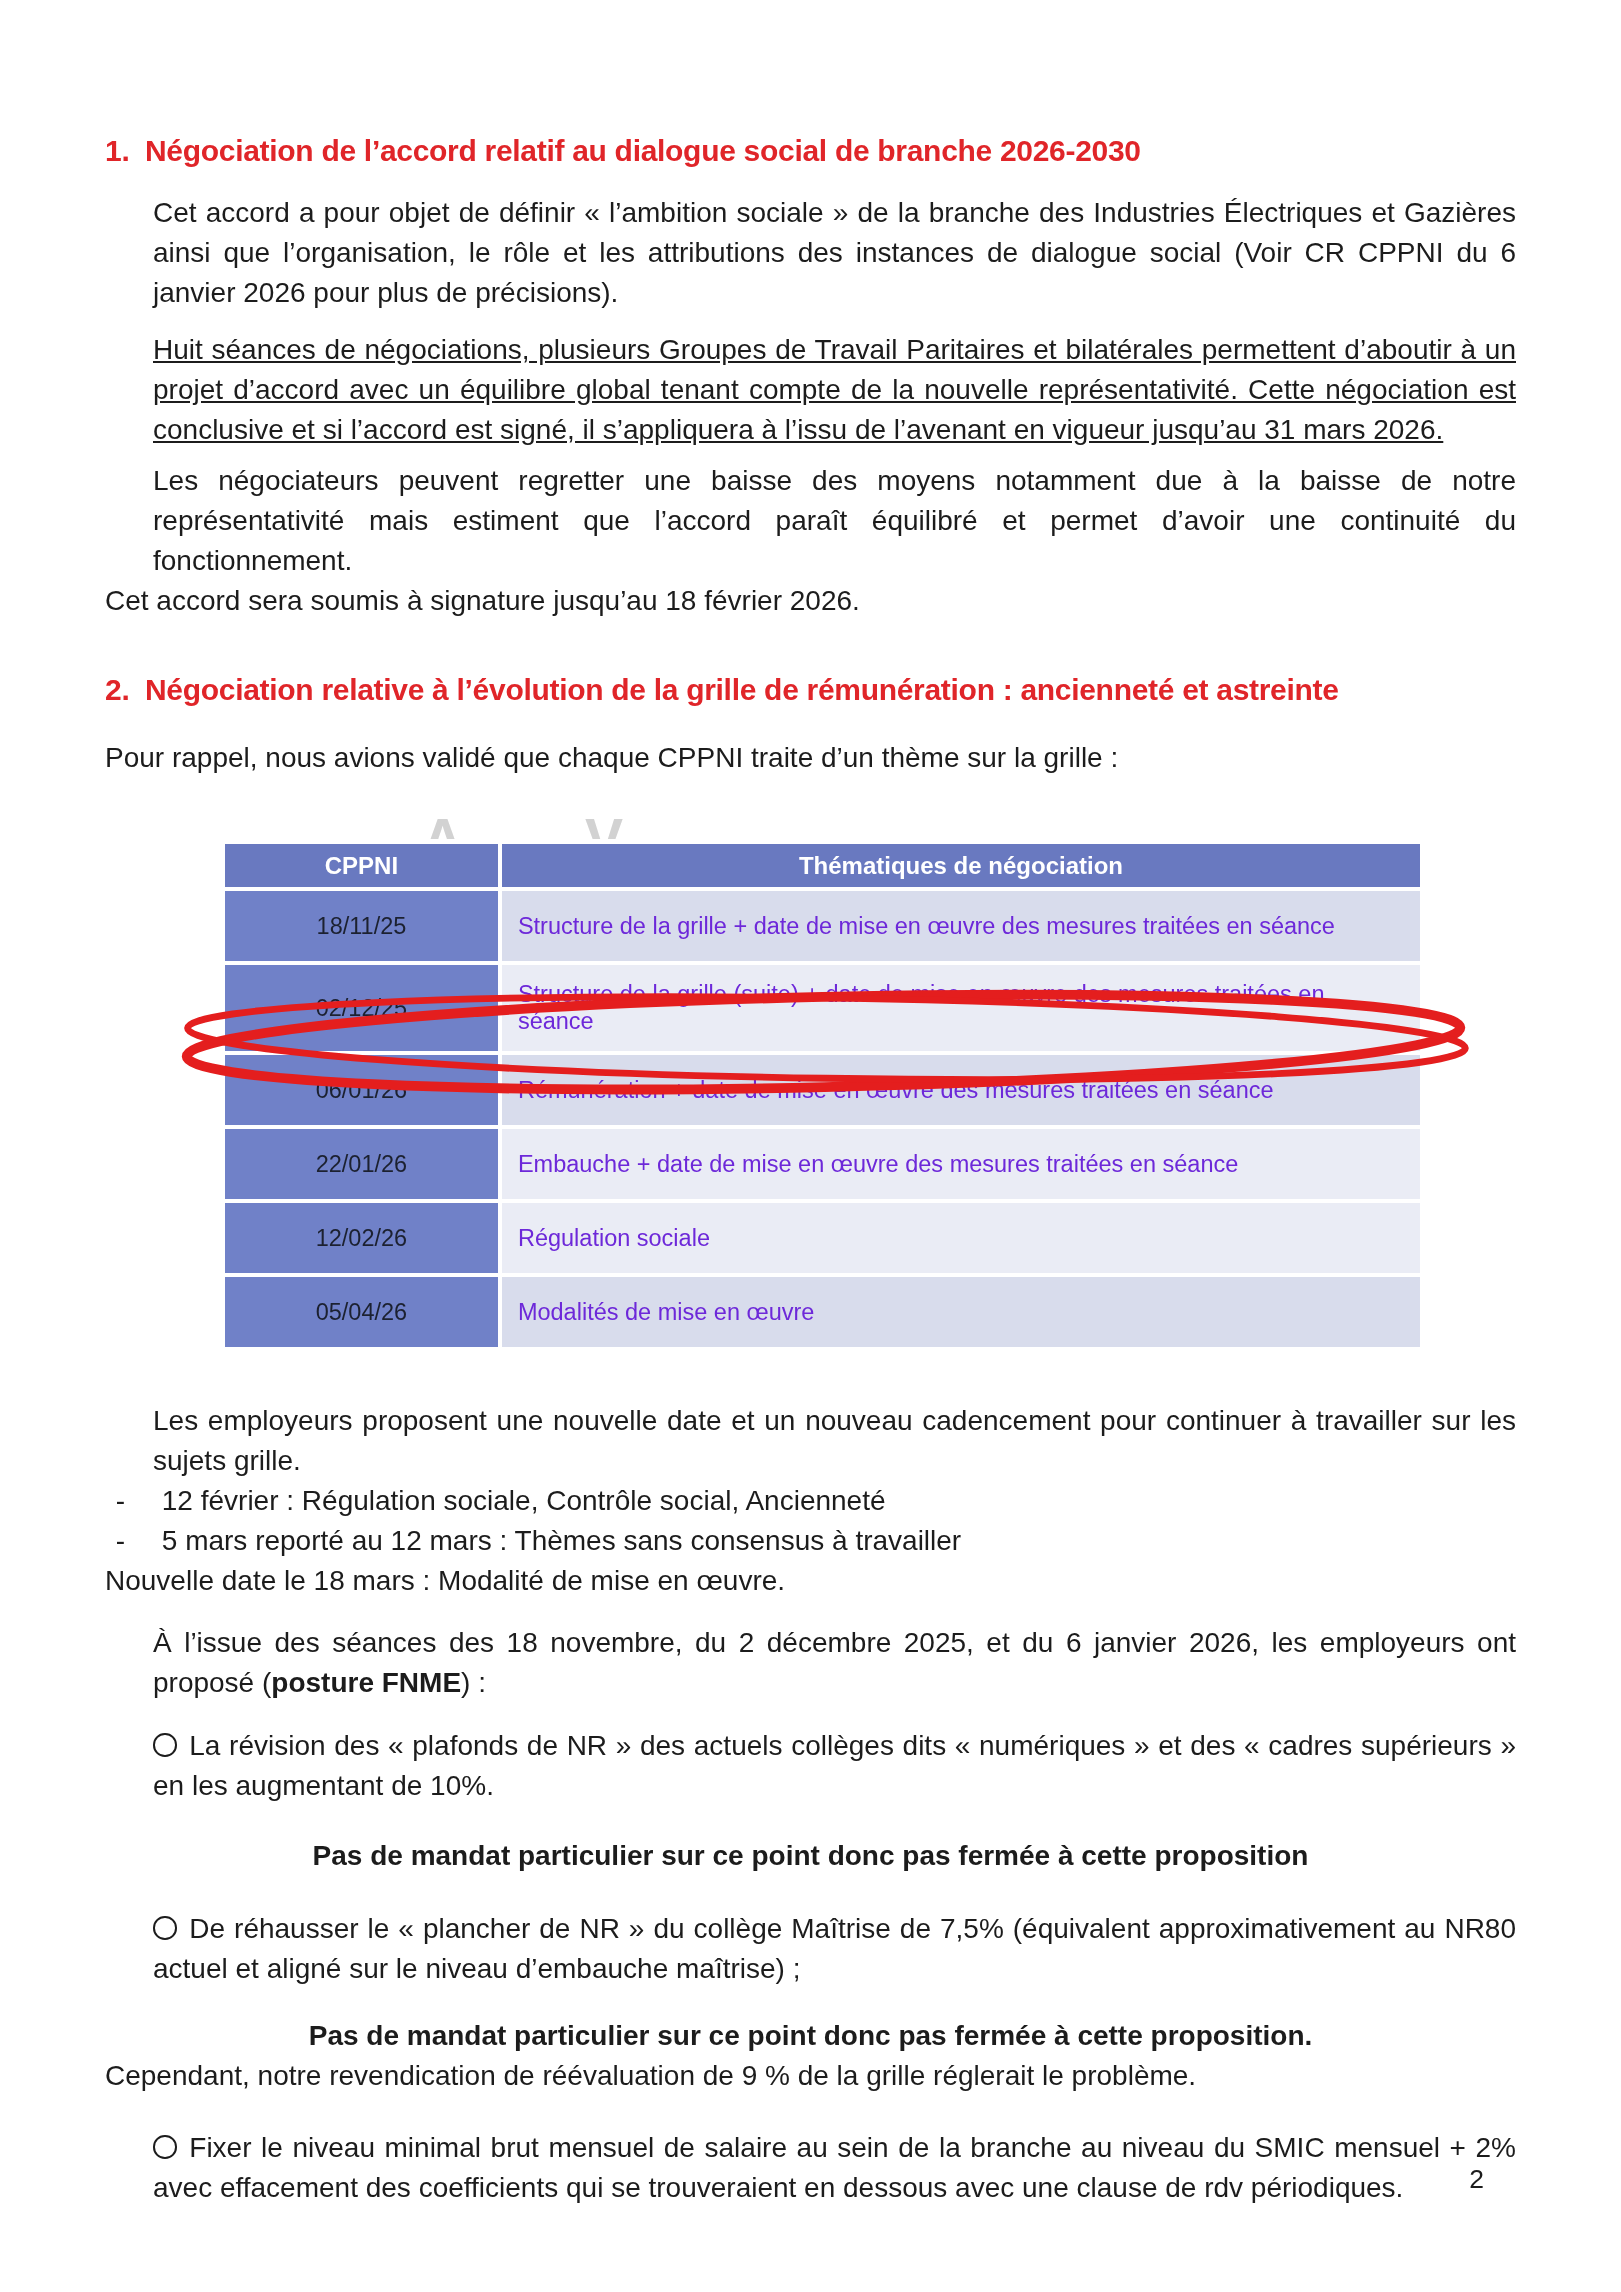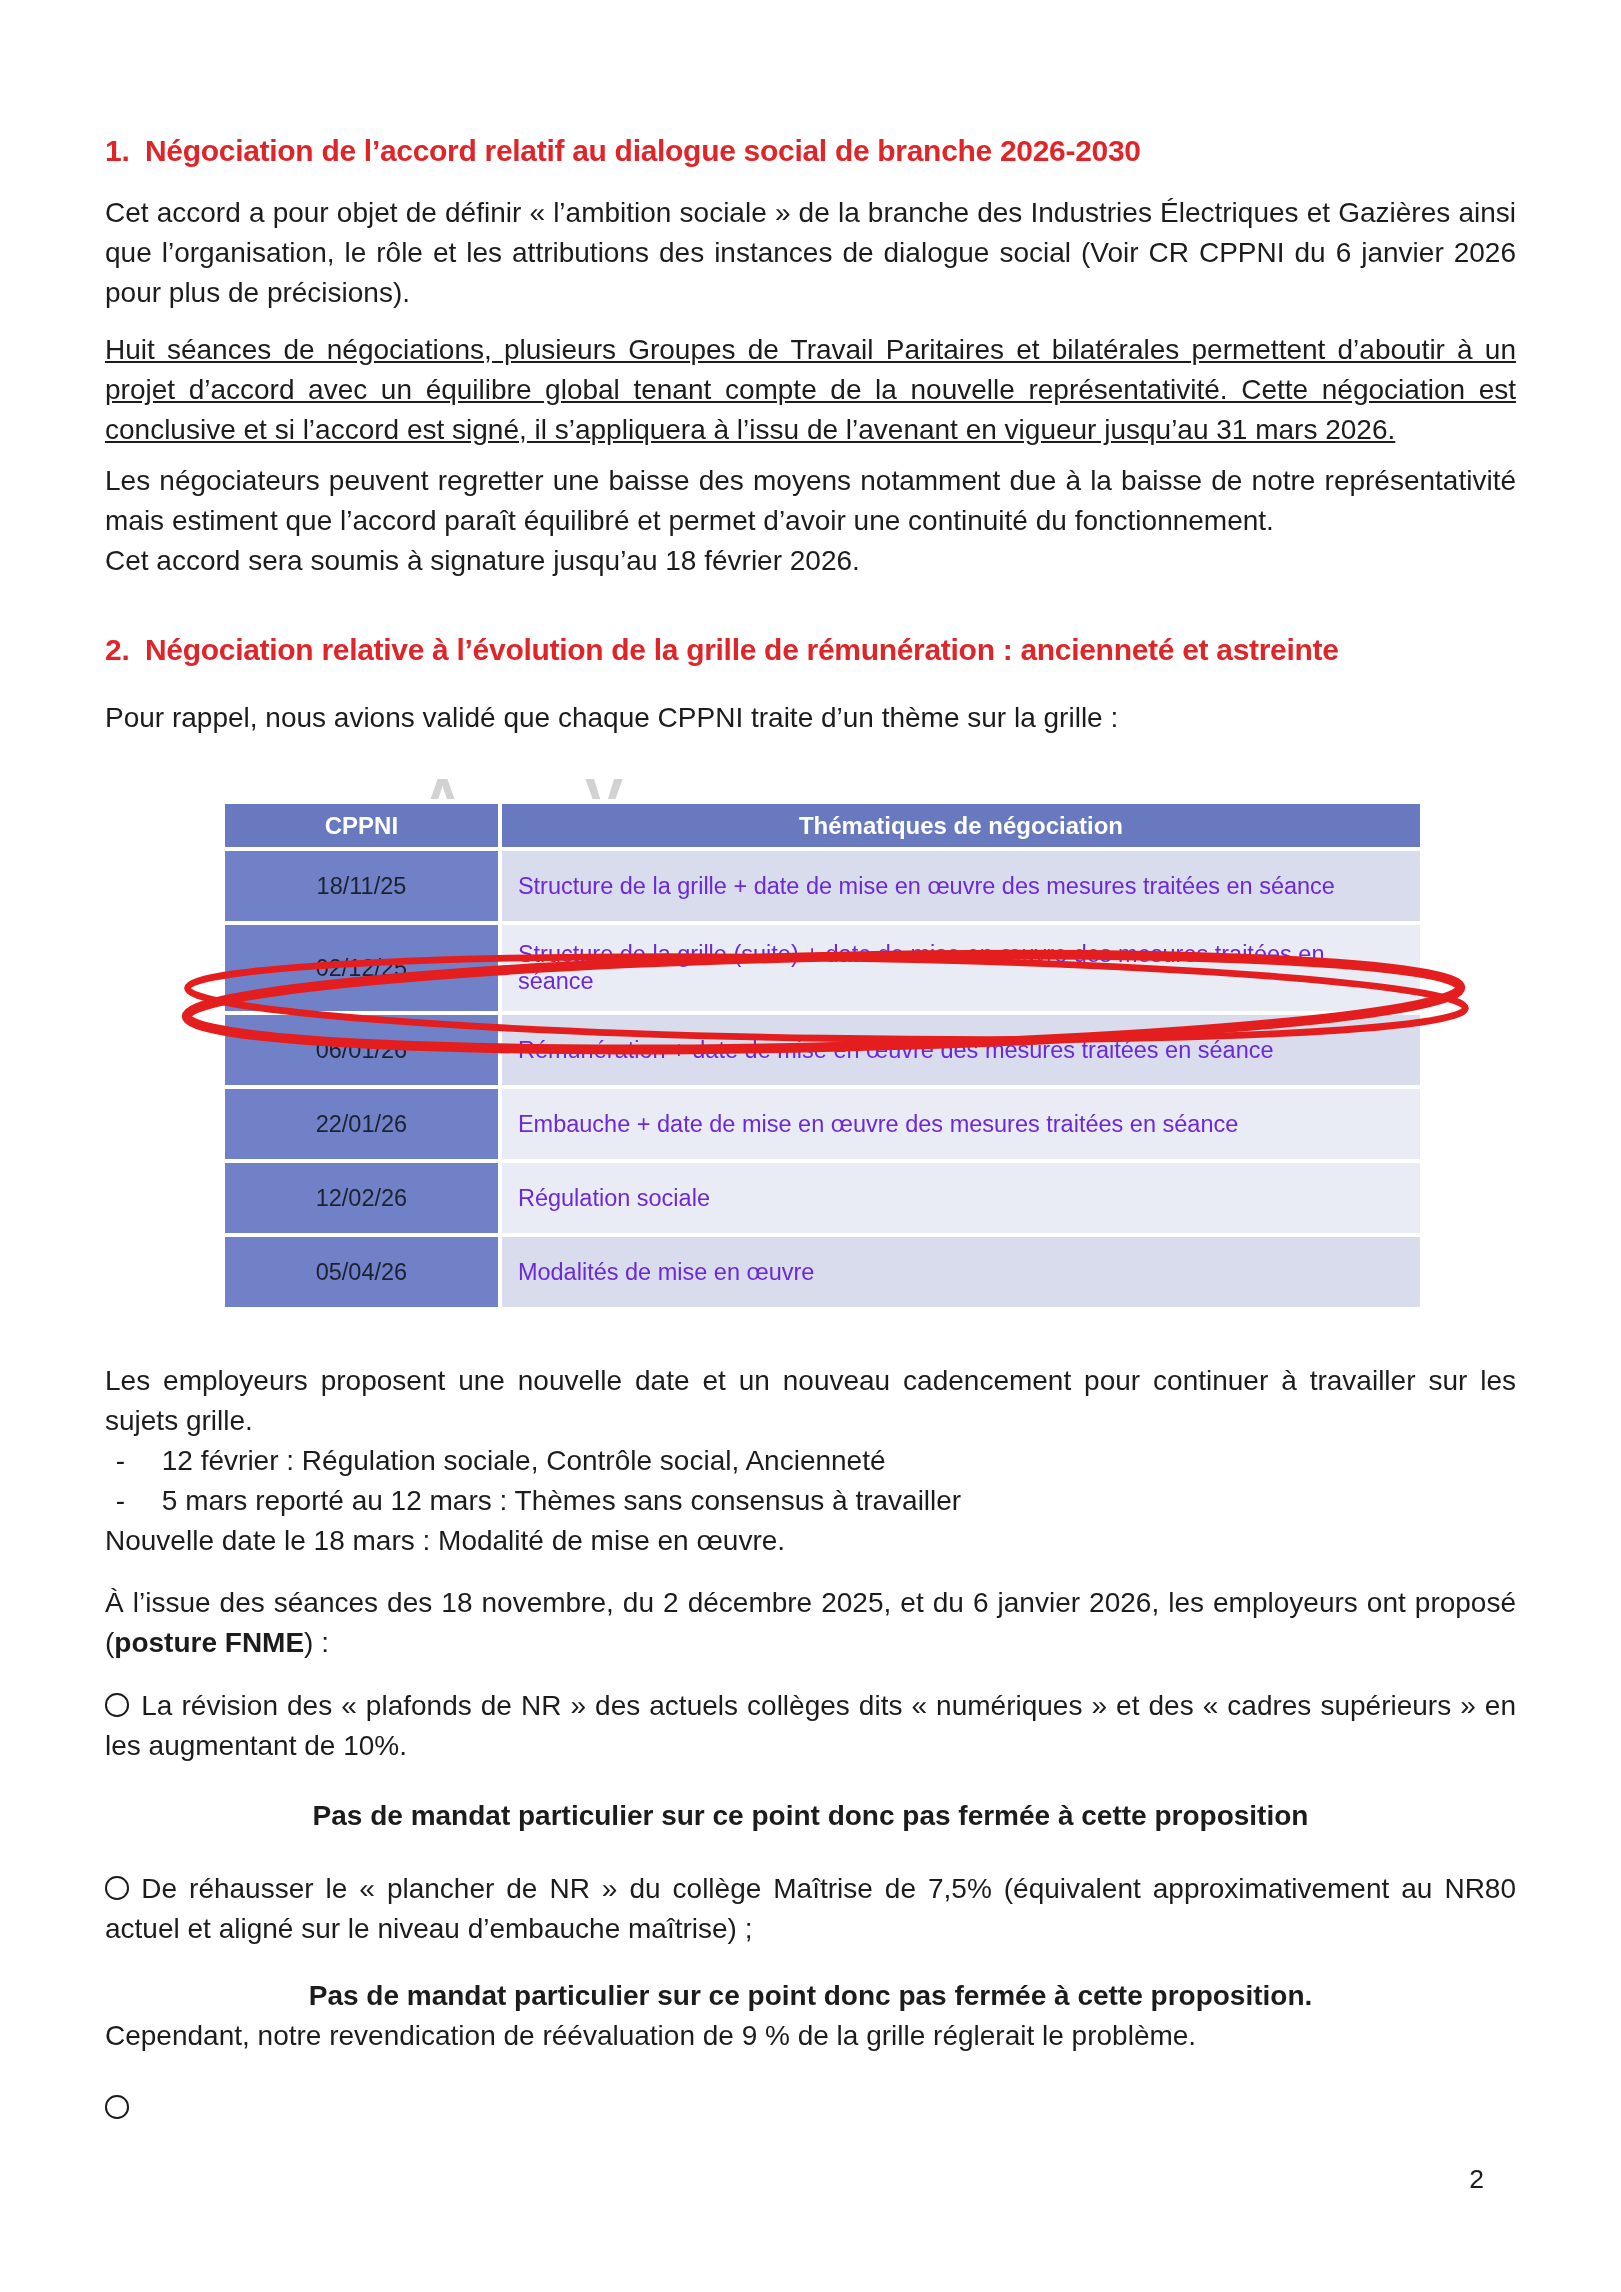--- a/index.html
+++ b/index.html
@@ -15,21 +15,21 @@
   .heading{
     display:flex;
     color:#e02529;
     font-weight:bold;
     font-size:30px;
     line-height:47px;
     letter-spacing:-0.3px;
   }
   .hnum{flex:0 0 40px;}
   p{margin:0;font-size:28px;line-height:40px;}
-  .just{text-align:justify;}
+  .just{text-align:justify;margin-left:48px;}
   .h1{margin-top:127px;}
   .p1{margin-top:18.6px;}
   .p2{margin-top:17.6px;text-decoration:underline;}
   .p3{margin-top:10.8px;}
   .h2{margin-top:45px;}
   .intro{margin-top:25.5px;}
   .table-wrap{
     position:relative;
     margin-top:62px;
     margin-left:116px;
@@ -182,19 +182,19 @@
 
     <p class="just p7"><span class="circle-bullet"></span><span>La révision des « plafonds de NR » des actuels collèges dits « numériques » et des « cadres supérieurs » en les augmentant de 10%.</span></p>
 
     <p class="mandate">Pas de mandat particulier sur ce point donc pas fermée à cette proposition</p>
 
     <p class="just p9"><span class="circle-bullet"></span><span>De réhausser le « plancher de NR » du collège Maîtrise de 7,5% (équivalent approximativement au NR80 actuel et aligné sur le niveau d’embauche maîtrise) ;</span></p>
 
     <p class="mandate2">Pas de mandat particulier sur ce point donc pas fermée à cette proposition.</p>
     <p>Cependant, notre revendication de réévaluation de 9 % de la grille réglerait le problème.</p>
 
-    <p class="just p11"><span class="circle-bullet"></span></p>
+    <p class="just p11"><span class="circle-bullet"></span><span>Fixer le niveau minimal brut mensuel de salaire au sein de la branche au niveau du SMIC mensuel + 2% avec effacement des coefficients qui se trouveraient en dessous avec une clause de rdv périodiques.</span></p>
 
   </div>
 
   <div class="page-number">2</div>
 </div>
 
 
 </body></html>

